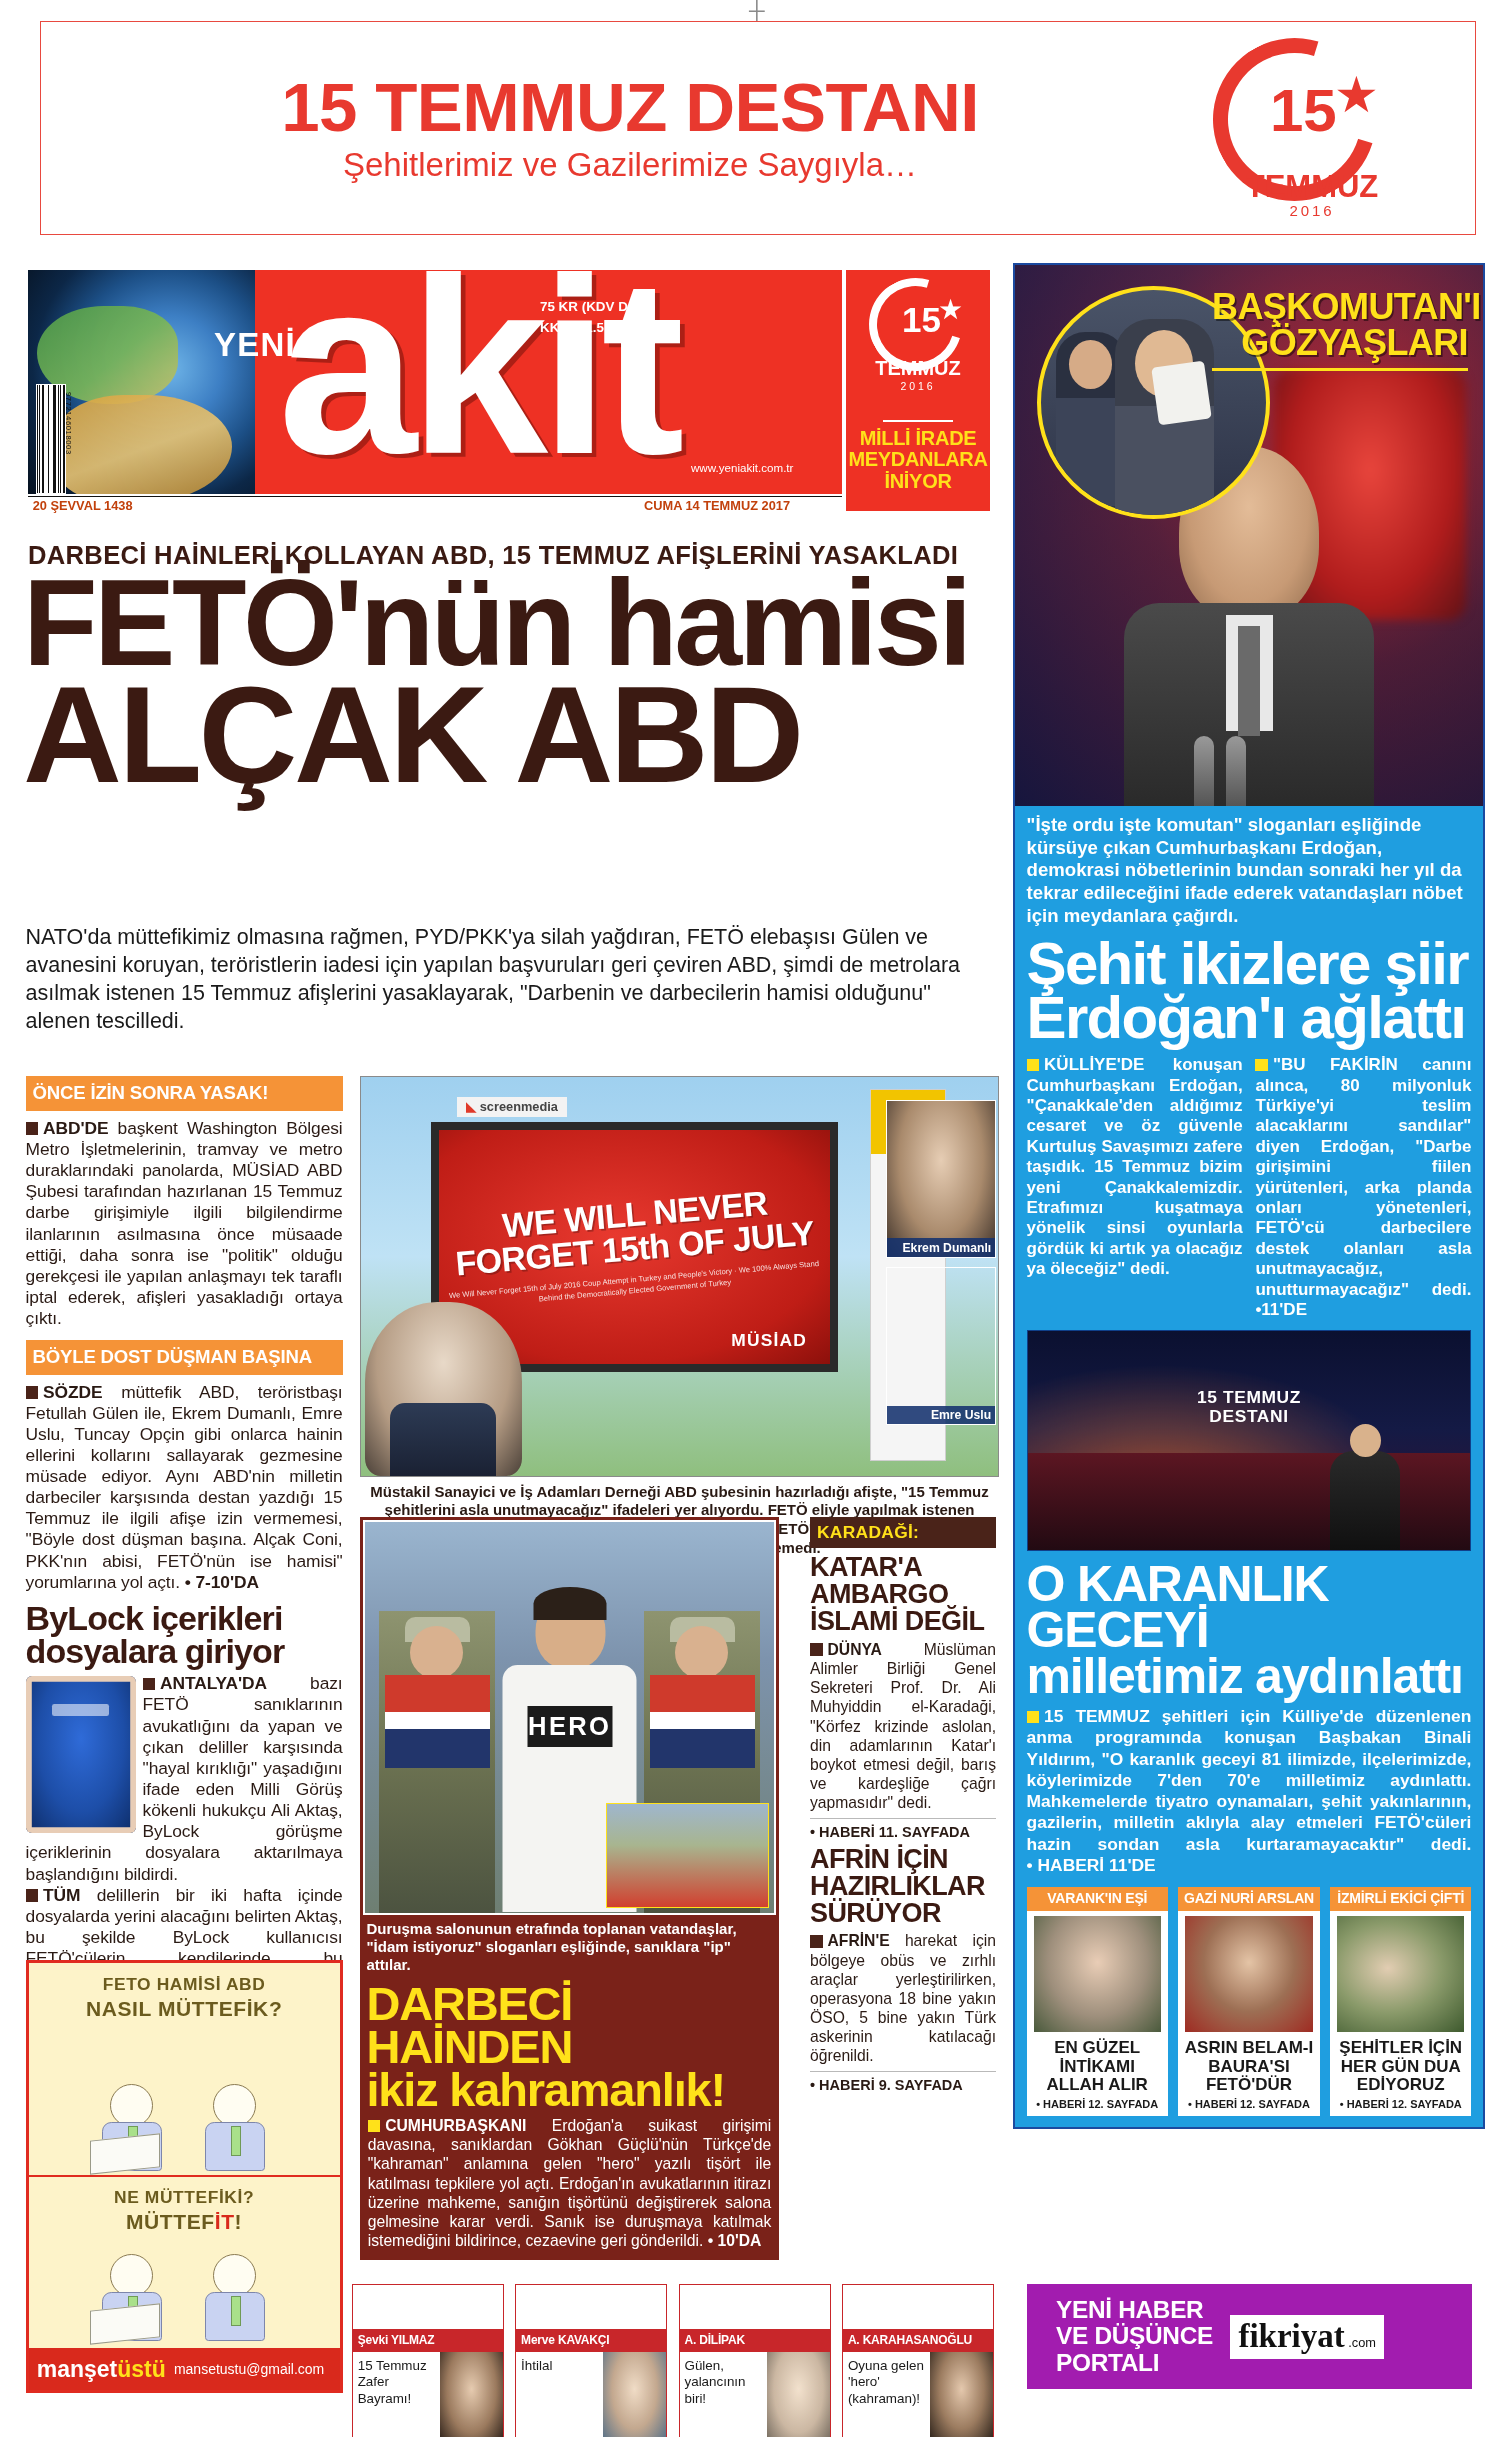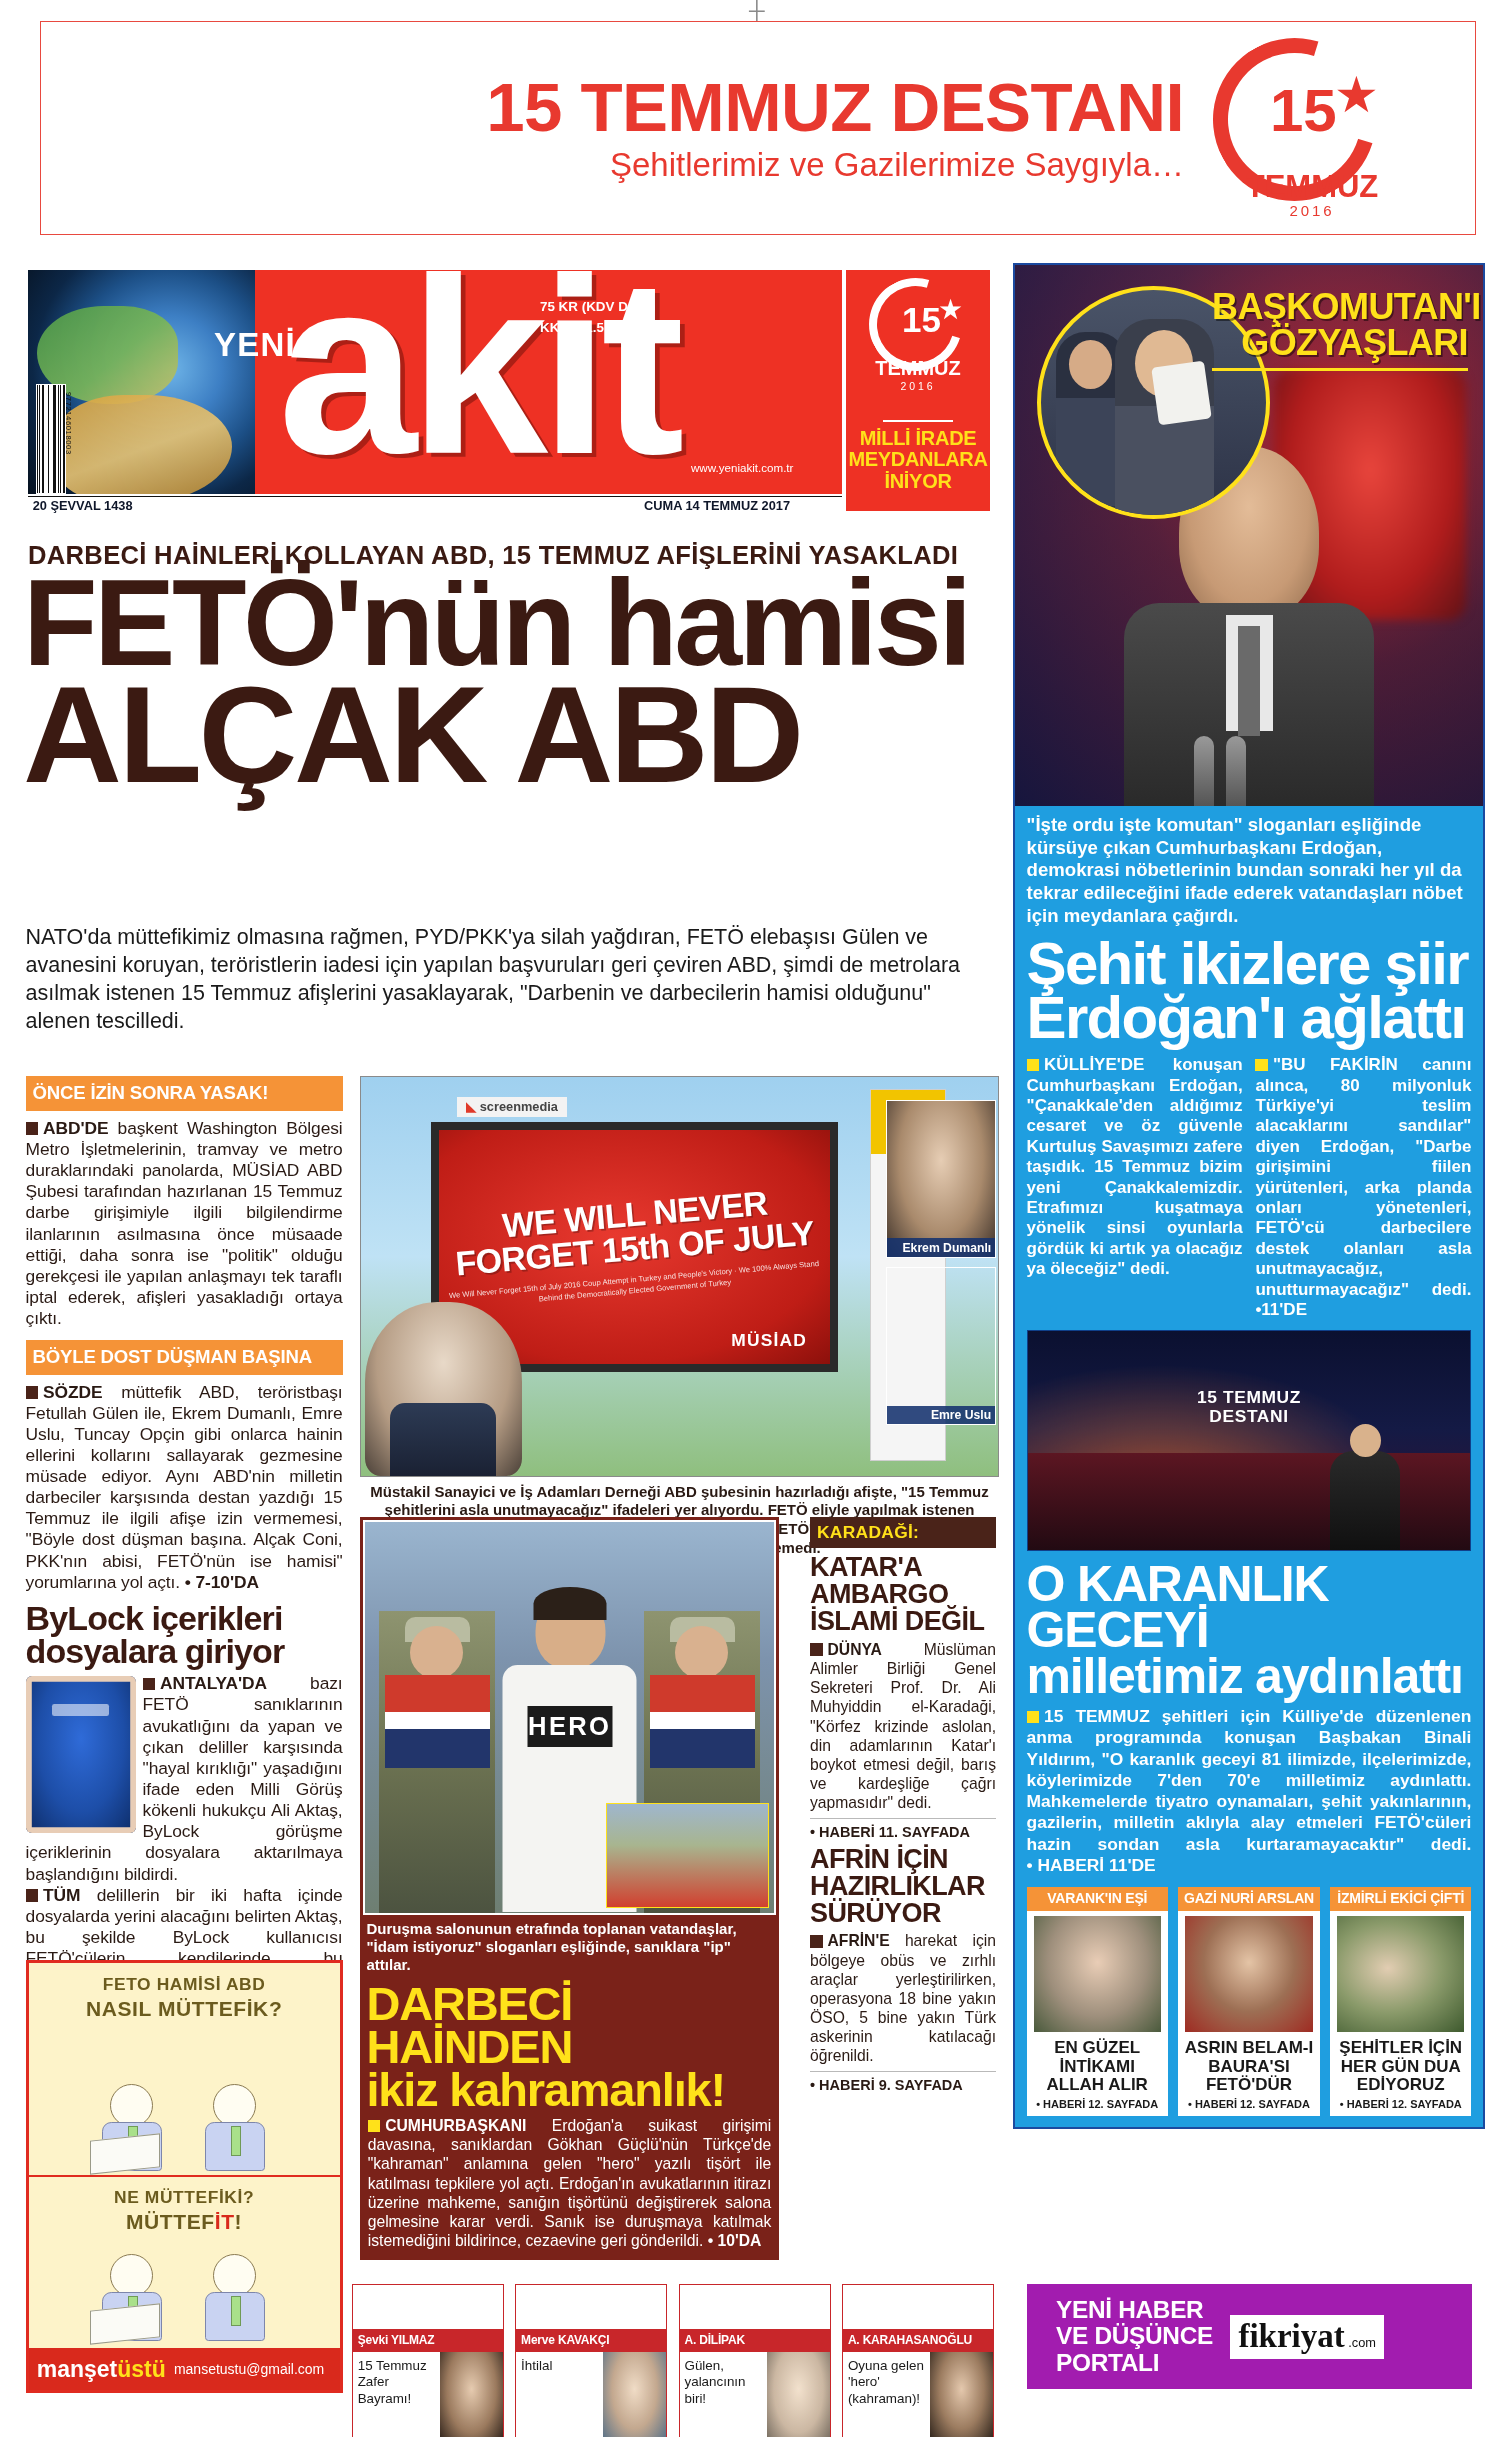--- a/index.html
+++ b/index.html
@@ -23,21 +23,21 @@
   .topbanner {
     position: absolute;
     left: 40px; top: 21px; width: 1436px; height: 214px;
     border: 1.7px solid #e8493f;
     background: #fff;
   }
   .topbanner-inner {
     position: relative; width: 100%; height: 100%;
     display: flex; align-items: center;
   }
-  .banner-text { flex: 1; text-align: right; padding-left: 35px; }
+  .banner-text { flex: 1; text-align: center; padding-left: 35px; }
   .banner-title {
     font-size: 69px; font-weight: bold; color: #e8392f;
     letter-spacing: -0.6px; line-height: 1.05;
     font-family: "Liberation Sans", sans-serif;
   }
   .banner-sub {
     font-size: 33px; color: #e8392f; margin-top: 1px;
     font-family: "Liberation Sans", sans-serif;
   }
   .banner-logo {
@@ -130,21 +130,21 @@
     font-family: "Liberation Sans", sans-serif;
   }
   .akit-web {
     position: absolute; left: 663px; top: 198px; z-index: 4;
     color: #fff; font-size: 11.6px;
     font-family: "Liberation Sans", sans-serif;
   }
   .datebar {
     position: absolute; left: 0; top: 233px; width: 814px; height: 17.4px;
     display: flex; justify-content: space-between; align-items: center;
-    font-size: 12.8px; color: #0f172a; font-weight: bold;
+    font-size: 12.8px; color: #c2410c; font-weight: bold;
     border-top: 1.2px solid #111;
     font-family: "Liberation Sans", sans-serif;
   }
   .datebar .l { padding-left: 4.7px; }
   .datebar .r { padding-right: 52px; }
 
   .masthead-logo-box {
     position: absolute; left: 818px; top: 7px; width: 144px; height: 241px;
     background: #ee3124; color: #fff; text-align: center;
   }

